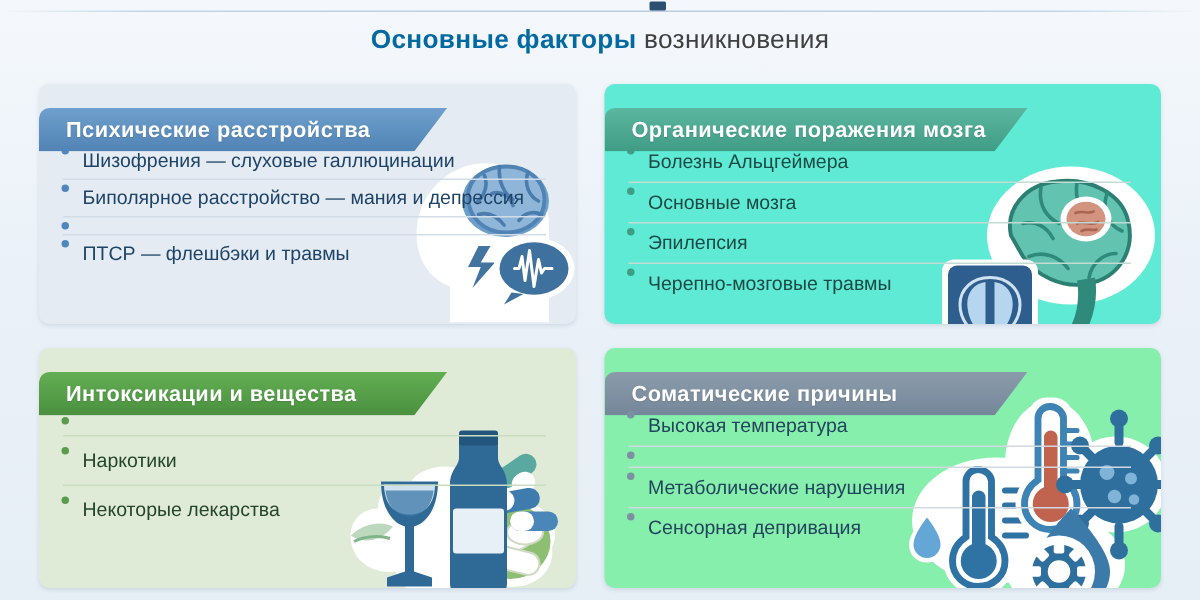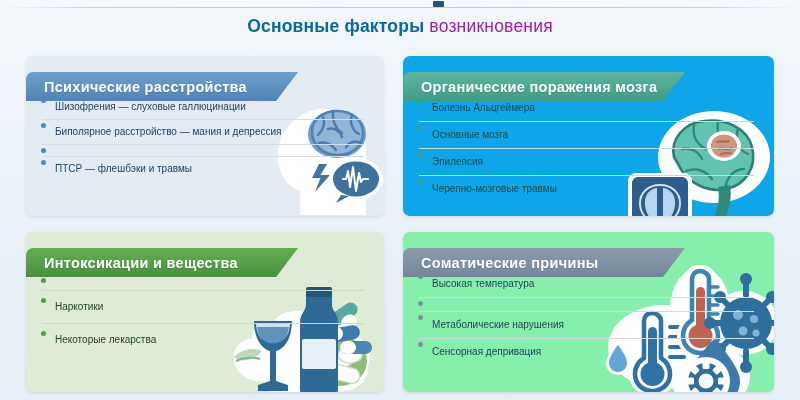--- a/index.html
+++ b/index.html
@@ -11,52 +11,52 @@
   }
   #root{position:absolute;inset:0;}
 
   .top-rule{position:absolute;left:0;right:0;top:7px;height:1px;
     background:linear-gradient(90deg,rgba(190,208,225,0) 0%,#c3d4e4 12%,#b9cbdd 50%,#c3d4e4 88%,rgba(190,208,225,0) 100%);}
   .top-chip{position:absolute;left:433px;top:1px;width:11px;height:6px;background:#2d4f72;border-radius:1px;}
 
   .page-title{position:absolute;left:0;right:0;top:16px;text-align:center;
     font-size:17.5px;letter-spacing:.2px;color:#4e6b87;white-space:nowrap;}
   .page-title b{font-weight:bold;color:#0369a1;}
-  .page-title span.light{font-weight:normal;color:#a21caf;}
+  .page-title span.light{font-weight:normal;color:#404040;}
 
   .grid{position:absolute;left:26px;top:56px;width:748px;height:338px;}
 
   .card{position:absolute;border-radius:7px;overflow:hidden;
     box-shadow:0 1px 3px rgba(40,70,100,.13);}
   .card .hdr{position:absolute;left:0;top:16px;height:29px;width:76%;
     display:flex;align-items:center;
     padding-left:18px;box-sizing:border-box;
     border-top-left-radius:7px;
     clip-path:polygon(0 0,100% 0,calc(100% - 22px) 100%,0 100%);}
   .card .hdr .htxt{color:#ffffff;font-size:14.5px;font-weight:bold;letter-spacing:.3px;
     text-shadow:0 1px 1px rgba(0,0,0,.13);white-space:nowrap;}
   .card .body{position:absolute;left:0;right:0;top:29px;bottom:0;padding:9px 14px 6px 15px;box-sizing:border-box;}
 
   .items{position:relative;z-index:3;list-style:none;margin:0;padding:0;}
-  .items li{position:relative;padding:0 0 0 14px;font-size:10px;line-height:13px;
+  .items li{position:relative;padding:0 0 0 14px;font-size:13px;line-height:13px;
     color:#1d4366;white-space:nowrap;}
   .items li .dot{position:absolute;left:0;top:4px;width:5px;height:5px;border-radius:50%;}
   .items li .rule{position:absolute;left:1px;right:6px;bottom:-1px;height:1px;}
   .items li:last-child .rule{display:none;}
 
   
   #card1{left:0;top:0;width:358px;height:160px;background:#e4ebf3;}
   #card1 .hdr{background:linear-gradient(180deg,#6fa0cd 0%,#5083b4 100%);}
   #card1 .items li{color:#1d4366;}
   #card1 .items li .dot{background:#4f87bd;}
   #card1 .items li .rule{background:#d2dde8;}
   #card1 .items li{padding-top:6px;padding-bottom:6px;}
 
   
-  #card2{left:377px;top:0;width:371px;height:160px;background:#0ea5e9;}
+  #card2{left:377px;top:0;width:371px;height:160px;background:#5eead4;}
   #card2 .hdr{background:linear-gradient(180deg,#5cb6a0 0%,#3f9c85 100%);}
   #card2 .items li{color:#1c4a44;padding-top:7px;padding-bottom:7px;}
   #card2 .items li .dot{background:#3f9c85;}
   #card2 .items li .rule{background:#c2dcd3;}
 
   
   #card3{left:0;top:176px;width:358px;height:160px;background:#dfead7;}
   #card3 .hdr{background:linear-gradient(180deg,#63ae52 0%,#4a9040 100%);}
   #card3 .items li{color:#23452a;padding-top:10px;padding-bottom:10px;}
   #card3 .items li .dot{background:#5a9c4c;top:8px;}

